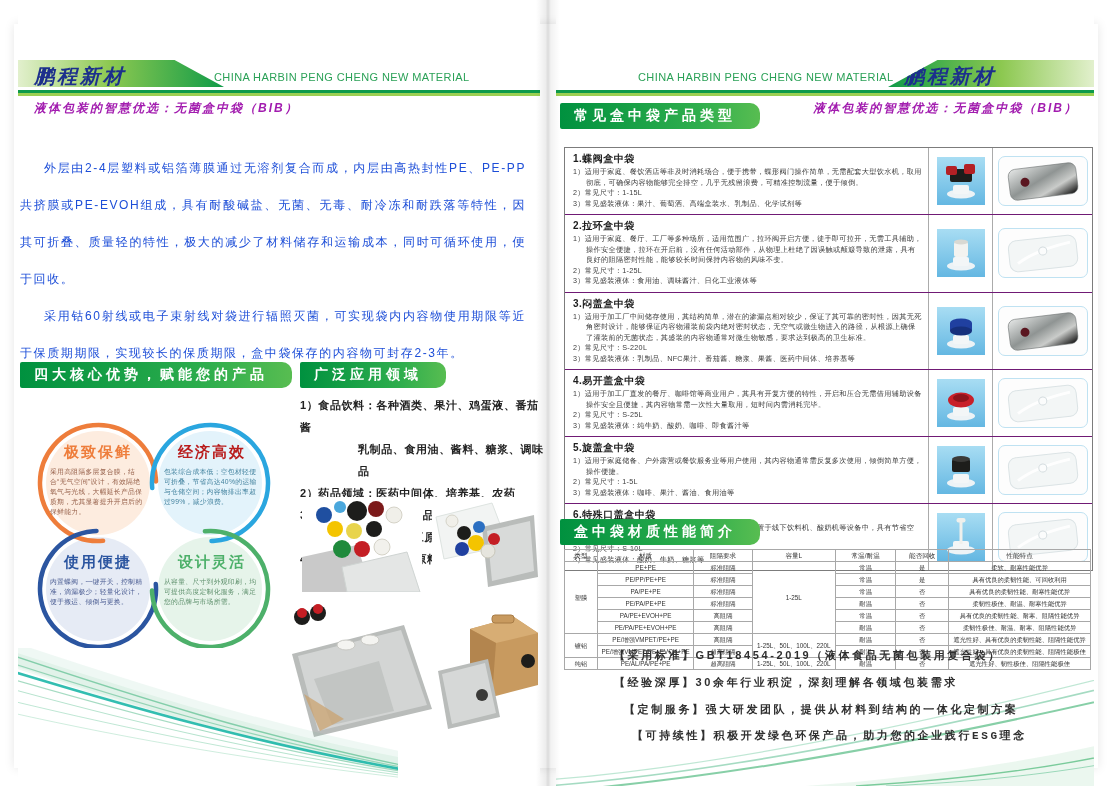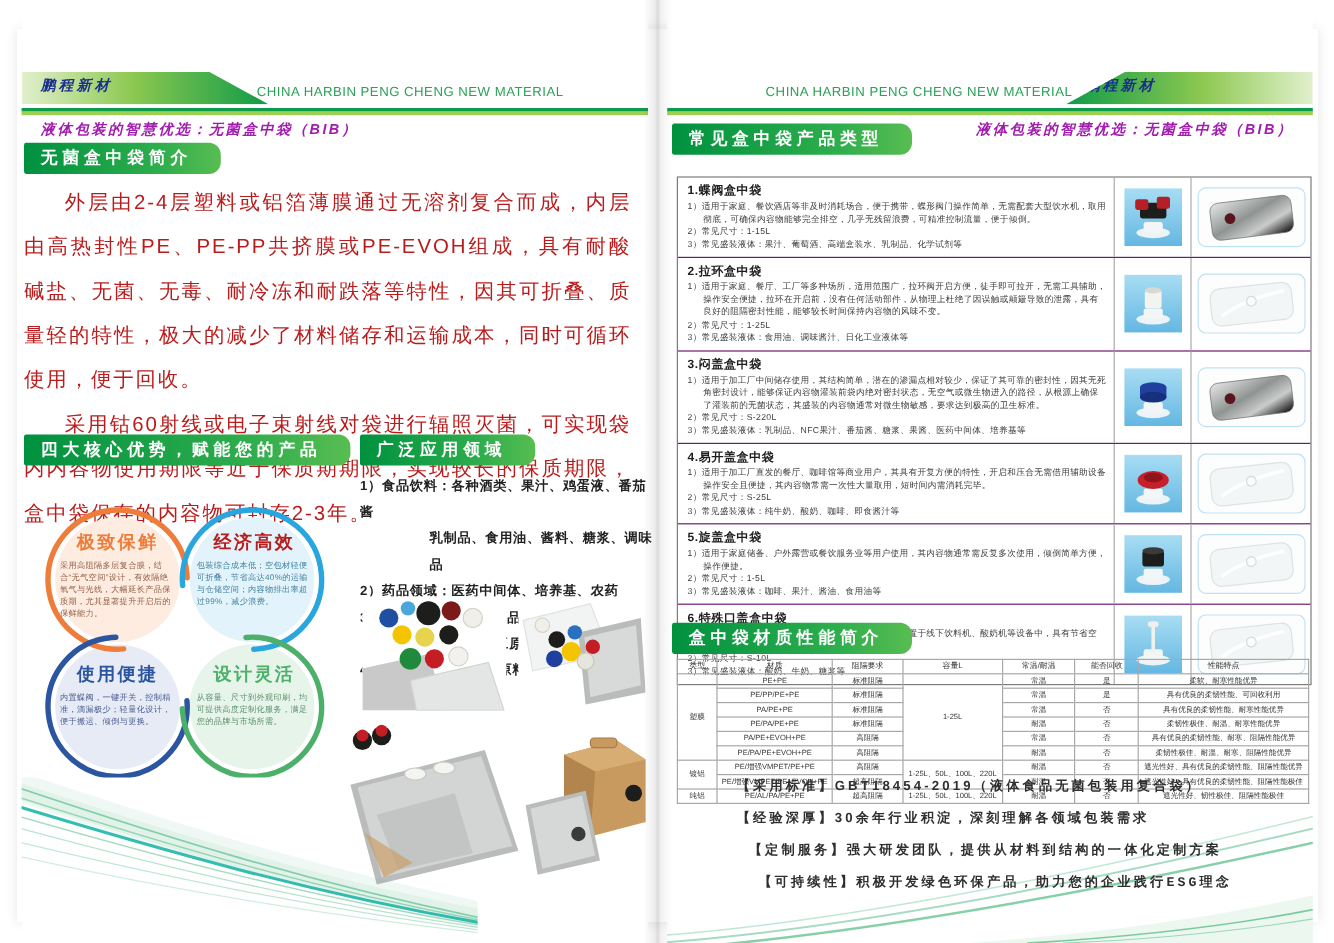--- a/index.html
+++ b/index.html
@@ -14,39 +14,39 @@
     background:linear-gradient(90deg,rgba(0,0,0,0) 0%,rgba(0,0,0,0.07) 40%,rgba(0,0,0,0.14) 50%,rgba(0,0,0,0.05) 62%,rgba(0,0,0,0) 100%);}
   .spread-shadow{position:absolute;left:14px;top:24px;width:1084px;height:744px;box-shadow:0 0 10px rgba(0,0,0,0.10);pointer-events:none;}
 
   
   .band{position:absolute;top:60px;height:27px;width:206px;
     background:linear-gradient(90deg,#e2f0cd 0%,#8cc850 45%,#0f9b48 100%);
     clip-path:polygon(0 0,76% 0,100% 100%,0 100%);}
   .band.mirror{background:linear-gradient(270deg,#e2f0cd 0%,#8cc850 45%,#0f9b48 100%);
     clip-path:polygon(24% 0,100% 0,100% 100%,0 100%);}
   .logo-text{position:absolute;top:3px;font-family:"DejaVu Serif","Liberation Serif",serif;
-    font-style:italic;font-weight:bold;font-size:12px;letter-spacing:3px;color:#1c2f8c;}
+    font-style:italic;font-weight:bold;font-size:20px;letter-spacing:3px;color:#1c2f8c;}
   .band .logo-text{left:16px;}
   .band.mirror .logo-text{right:16px;}
   .company-en{position:absolute;top:71px;font-size:11px;color:#2ba157;letter-spacing:0.4px;white-space:nowrap;}
   .hrule{position:absolute;top:90px;left:0;width:100%;height:6px;}
   .hrule .d{height:3px;background:#0d9a4a;}
   .hrule .l{height:3px;background:#9ccf52;}
   .tagline{position:absolute;top:100px;font-size:12px;font-weight:bold;font-style:italic;
     color:#a21caf;letter-spacing:2px;white-space:nowrap;}
 
   
   .sec{position:absolute;display:inline-block;padding:4px 24px 4px 14px;
     background:linear-gradient(90deg,#00913f,#2fae4d 70%,#58bd51 100%);
     color:#fff;font-size:14px;font-weight:bold;letter-spacing:4px;
     border-radius:2px 10px 10px 2px;white-space:nowrap;}
 
   
-  .intro{position:absolute;top:150px;left:2px;width:506px;font-size:17px;line-height:37px;
-    letter-spacing:1.6px;text-align:justify;color:#b91c1c;}
+  .intro{position:absolute;top:150px;left:2px;width:506px;font-size:12px;line-height:37px;
+    letter-spacing:1.6px;text-align:justify;color:#1d4ed8;}
   .intro p{margin:0;text-indent:2em;}
 
   .clover{position:absolute;top:393px;left:6px;width:268px;height:255px;}
   .clover svg{position:absolute;left:0;top:0;}
   .quad{position:absolute;width:96px;}
   .q-title{font-size:15px;font-weight:bold;letter-spacing:2px;text-align:center;margin:0 0 5px 0;}
   .q-body{font-size:6.8px;line-height:10px;letter-spacing:0.3px;}
   .q-tl{left:26px;top:50px;}  .q-tl .q-body{color:#96604a;}
   .q-tr{left:140px;top:50px;} .q-tr .q-body{color:#44839f;}
   .q-bl{left:26px;top:160px;} .q-bl .q-body{color:#4a5c92;}
@@ -96,21 +96,20 @@
   <div class="band">
     <div class="logo-text">鹏程新材</div>
   </div>
   <div class="company-en" style="left:196px;">CHINA HARBIN PENG CHENG NEW MATERIAL</div>
   <div class="hrule">
       <div class="d"></div>
       <div class="l"></div>
     </div>
   <div class="tagline" style="left:16px;">液体包装的智慧优选：无菌盒中袋（BIB）</div>
 
-  <div class="sec" style="top:119px;left:2px;">无菌盒中袋简介</div>
 
   <div class="intro">
     <p>外层由2-4层塑料或铝箔薄膜通过无溶剂复合而成，内层由高热封性PE、PE-PP共挤膜或PE-EVOH组成，具有耐酸碱盐、无菌、无毒、耐冷冻和耐跌落等特性，因其可折叠、质量轻的特性，极大的减少了材料储存和运输成本，同时可循环使用，便于回收。</p>
     <p>采用钴60射线或电子束射线对袋进行辐照灭菌，可实现袋内内容物使用期限等近于保质期期限，实现较长的保质期限，盒中袋保存的内容物可封存2-3年。</p>
   </div>
 
   <div class="sec" style="top:362px;left:2px;">四大核心优势，赋能您的产品</div>
   <div class="sec" style="top:362px;left:282px;">广泛应用领域</div>
 
   <div class="clover">

